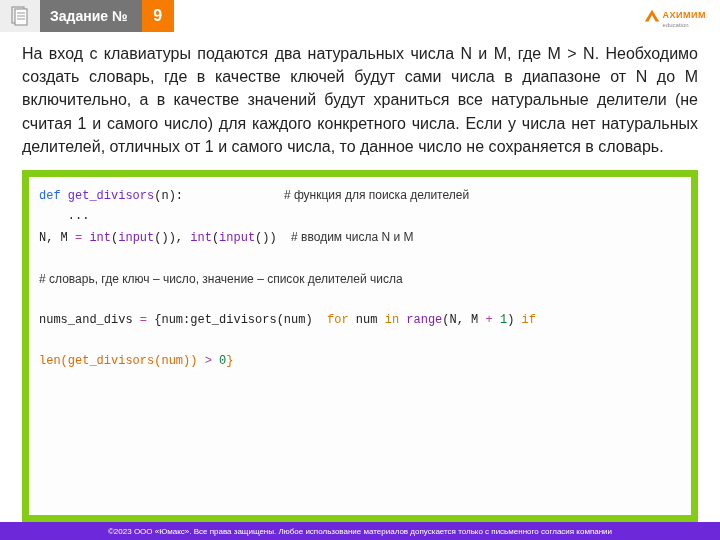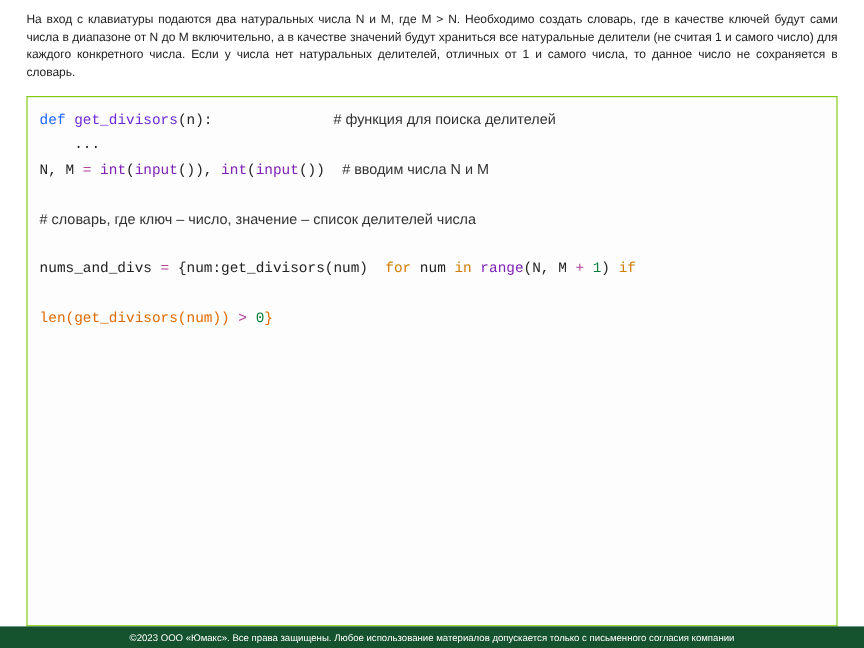--- a/index.html
+++ b/index.html
@@ -12,42 +12,66 @@
   .header-title { background: #757575; color: #fff; font-weight: bold; font-size: 14px; display: flex; align-items: center; padding: 0 14px 0 10px; }
   .header-num { background: #f57c00; color: #fff; font-weight: bold; font-size: 16px; width: 32px; display: flex; align-items: center; justify-content: center; }
   .header-spacer { flex: 1; display: flex; align-items: center; justify-content: flex-end; padding-right: 14px; }
   .logo { display: flex; align-items: center; gap: 2px; }
   .logo-text { font-size: 9px; font-weight: bold; color: #f57c00; letter-spacing: 0.5px; }
   .logo-sub { font-size: 6px; color: #888; display:block; }
 
   
   .content { padding: 10px 22px 6px 22px; }
   .subtitle { font-weight: bold; font-size: 13px; margin-bottom: 6px; }
-  .para { font-size: 10px; line-height: 1.45; text-align: justify; }
+  .para { font-size: 16px; line-height: 1.45; text-align: justify; }
 
   
-  .code-wrap { margin: 6px 22px 0 22px; border: 1px solid #84cc16; flex: 1; overflow: hidden; background: #fdfdfd; }
+  .code-wrap { margin: 6px 22px 0 22px; border: 7px solid #84cc16; flex: 1; overflow: hidden; background: #fdfdfd; }
   pre.code { font-family: "Courier New", monospace; font-size: 12px; line-height: 1.7; padding: 8px 10px; white-space: pre-wrap; }
   .kw-def   { color: #1e66ff; }
   .kw-ctrl  { color: #d17d00; }
   .fn-name  { color: #6d28d9; }
   .builtin  { color: #7e1fb8; }
   .num      { color: #0a7d3c; }
   .op       { color: #b0429b; }
   .comment  { color: #333; font-family: Arial, Helvetica, sans-serif; font-size: 12px; }
   .orange   { color: #e06a00; }
 
   
-  .footer { height: 18px; background: #14532d; color: #fff; font-size: 8px; display: flex; align-items: center; justify-content: center; }
+  .footer { height: 18px; background: #6d28d9; color: #fff; font-size: 8px; display: flex; align-items: center; justify-content: center; }
 </style>
 </head>
 <body>
 
 <div class="page">
 
+  <div class="header">
+    <div class="header-icon">
+      <svg width="18" height="20" viewBox="0 0 18 20">
+          <rect x="1" y="1" width="12" height="16" fill="none" stroke="#999" stroke-width="1.2"></rect>
+          <rect x="4" y="3" width="12" height="16" fill="#fff" stroke="#999" stroke-width="1.2"></rect>
+          <line x1="6" y1="7" x2="14" y2="7" stroke="#999"></line>
+          <line x1="6" y1="10" x2="14" y2="10" stroke="#999"></line>
+          <line x1="6" y1="13" x2="14" y2="13" stroke="#999"></line>
+        </svg>
+    </div>
+    <div class="header-title">Задание №</div>
+    <div class="header-num">9</div>
+    <div class="header-spacer">
+      <div class="logo">
+        <svg width="18" height="18" viewBox="0 0 20 20">
+            <path d="M2 16 L10 3 L18 16 L14 16 L10 9 L6 16 Z" fill="#f57c00"></path>
+          </svg>
+        <div>
+          <span class="logo-text">АХИМИМ</span>
+          <span class="logo-sub">education</span>
+        </div>
+      </div>
+    </div>
+  </div>
 
   <div class="content">
     <div class="para">На вход с клавиатуры подаются два натуральных числа N и M, где M &gt; N. Необходимо создать словарь, где в качестве ключей будут сами числа в диапазоне от N до M включительно, а в качестве значений будут храниться все натуральные делители (не считая 1 и самого число) для каждого конкретного числа. Если у числа нет натуральных делителей, отличных от 1 и самого числа, то данное число не сохраняется в словарь.</div>
   </div>
 
   <div class="code-wrap">
 <pre class="code"><span class="kw-def">def</span> <span class="fn-name">get_divisors</span><span>(n):</span>              <span class="comment"># функция для поиска делителей</span>
 <span>    ...</span>
 <span>N, M </span><span class="op">=</span><span class="builtin"> int</span><span>(</span><span class="builtin">input</span><span>()), </span><span class="builtin">int</span><span>(</span><span class="builtin">input</span><span>()) </span> <span class="comment"># вводим числа N и M</span>
 

